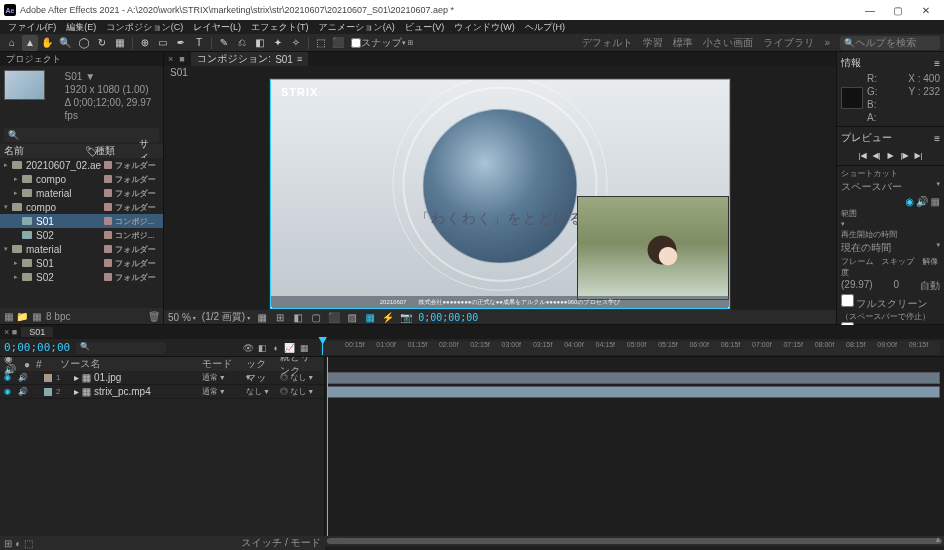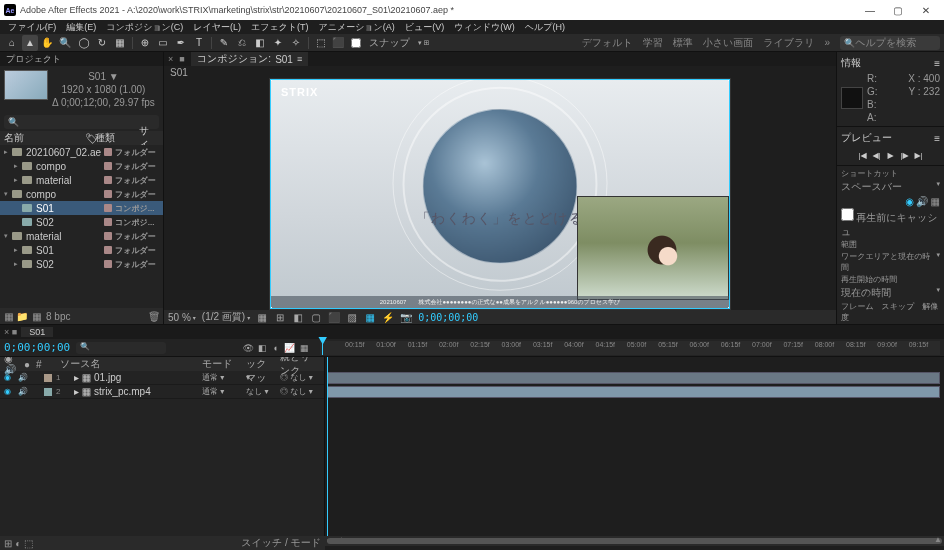--- a/index.html
+++ b/index.html
@@ -18,21 +18,21 @@
 .tool-btn { width:16px; height:16px; display:flex; align-items:center; justify-content:center; color:#ccc; font-size:10px; }
 .tool-btn.active { background:#444; border-radius:2px; }
 .tool-sep { width:1px; height:12px; background:#444; margin:0 2px; }
 .toolbar .right { margin-left:auto; display:flex; gap:10px; font-size:9px; color:#888; align-items:center; }
 .toolbar .right span { cursor:pointer; }
 .toolbar .search { width:100px; height:14px; background:#3a3a3a; border-radius:3px; display:flex; align-items:center; padding:0 4px; font-size:9px; color:#888; }
 
 .mainrow { display:flex; height:272px; }
 .project-panel { width:164px; background:#232323; border-right:1px solid #111; display:flex; flex-direction:column; }
 .panel-tab { height:14px; background:#1a1a1a; font-size:9px; padding:1px 6px; color:#aaa; display:flex; align-items:center; }
-.proj-thumb-area { display:flex; padding:4px; gap:4px;text-align:center; }
+.proj-thumb-area { display:flex; padding:4px; gap:20px; }
 .proj-thumb { width:44px; height:30px; background:linear-gradient(135deg,#bcd 0%,#8ab 100%); border:1px solid #555; }
 .proj-info { font-size:8px; color:#999; line-height:1.3; }
 .proj-search { height:14px; background:#2a2a2a; margin:2px 4px; border-radius:3px; font-size:9px; color:#666; padding:0 4px; display:flex; align-items:center; }
 .proj-header { display:flex; height:14px; background:#2a2a2a; font-size:9px; color:#ccc; padding:0 4px; align-items:center; }
 .proj-header span:first-child { flex:1; }
 .proj-tree { flex:1; overflow:hidden; background:#232323; }
 .tree-row { display:flex; align-items:center; height:14px; padding:0 4px; font-size:9px; color:#ccc; }
 .tree-row.sel { background:#3a5a7a; color:#fff; }
 .tree-row .twisty { width:8px; font-size:7px; color:#888; }
 .tree-row .icon { width:10px; height:8px; background:#a88; margin-right:4px; border-radius:1px; }
@@ -151,21 +151,21 @@
   <div class="tool-btn">T</div>
   <div class="tool-sep"></div>
   <div class="tool-btn">✎</div>
   <div class="tool-btn">⎌</div>
   <div class="tool-btn">◧</div>
   <div class="tool-btn">✦</div>
   <div class="tool-btn">✧</div>
   <div class="tool-sep"></div>
   <div class="tool-btn">⬚</div>
   <div class="tool-btn">⬛</div>
-  <div style="font-size:9px;color:#aaa;margin-left:2px;display:flex;align-items:center;gap:8px">
+  <div style="font-size:9px;color:#aaa;margin-left:2px;display:flex;align-items:center;gap:0">
     <input type="checkbox" style="width: 10px; height: 10px;">
     <span>スナップ</span>
     <span style="font-size:7px">▾ ⊞</span>
   </div>
   <div class="right">
     <span>デフォルト</span>
     <span>学習</span>
     <span>標準</span>
     <span>小さい画面</span>
     <span>ライブラリ</span>
@@ -359,24 +359,22 @@
       <div class="rp-small">ショートカット</div>
       <div class="rp-row">
           <span>スペースバー</span>
           <span style="font-size:7px">▾</span>
         </div>
       <div class="rp-row" style="justify-content:flex-end;gap:2px">
         <span style="color:#3cf">◉</span>
         <span style="color:#3cf">🔊</span>
         <span>▦</span>
       </div>
-      <div class="rp-small"><input type="checkbox" style=""> <span>再生前にキャッシュ</span></div>
       <div class="rp-small">範囲</div>
       <div class="rp-row">
-          <span style="font-size:8px">ワークエリアと現在の時間</span>
           <span style="font-size:7px">▾</span>
         </div>
       <div class="rp-small">再生開始の時間</div>
       <div class="rp-row">
           <span>現在の時間</span>
           <span style="font-size:7px">▾</span>
         </div>
       <div class="rp-small">フレーム　スキップ　解像度</div>
       <div class="rp-row">
         <span>(29.97)</span>

